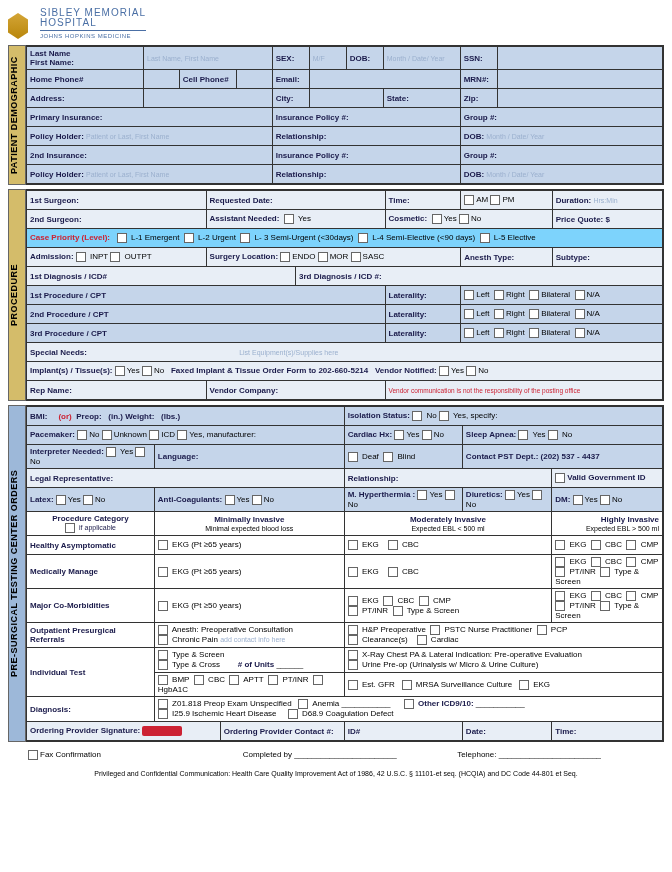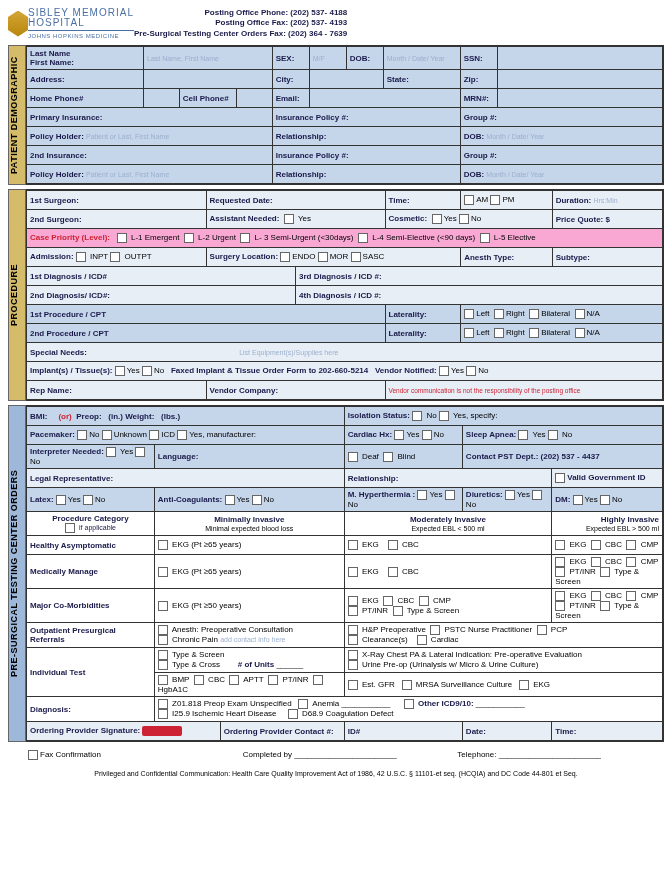--- a/index.html
+++ b/index.html
@@ -1,31 +1,31 @@
 <!DOCTYPE html>
 <html><head>
 <meta charset="utf-8">
 <style>
 body{margin:0;padding:8px;font-family:Arial,sans-serif;font-size:8px;background:#fff;width:672px;box-sizing:border-box}
 .header{display:flex;align-items:flex-start;margin-bottom:6px}
-.logo{display:flex;align-items:center;gap:0}
+.logo{display:flex;align-items:flex-end;gap:12px}
 .logo-img{width:20px;height:26px;background:linear-gradient(#d4a536,#b8860b);clip-path:polygon(50% 0,100% 25%,100% 75%,50% 100%,0 75%,0 25%)}
 .logo-txt{color:#4a6fa5;font-size:10px;line-height:1}
 .logo-txt .main{letter-spacing:1px}
 .logo-txt .sub{font-size:6px;letter-spacing:0.5px;border-top:1px solid #4a6fa5;padding-top:2px;margin-top:2px}
 .title{flex:1;text-align:center;font-size:15px;font-weight:bold;color:#1a1a4a}
 .contact{text-align:right;font-size:8px;font-weight:bold;color:#1a1a4a;line-height:1.3}
 .section{display:flex;margin-bottom:4px}
 .vtab{width:16px;background:#d4bc6a;border:1px solid #666;writing-mode:vertical-rl;transform:rotate(180deg);text-align:center;font-weight:bold;font-size:9px;padding:4px 0;letter-spacing:0.5px}
 .vtab.blue{background:#9db8d9}
 .content{flex:1;border:1px solid #333;border-left:none}
 table{width:100%;border-collapse:collapse}
 td{border:1px solid #333;padding:2px 3px;background:#c5d5ea;font-size:8px;vertical-align:middle;height:14px}
 td.light{background:#e8eef6}
-td.pink{background:#f9a8d4}
+td.pink{background:#7dd3fc}
 td.white{background:#fff}
 .lbl{font-weight:bold;color:#1a1a4a}
 .hint{color:#9bb0ce;font-size:7px}
 .cb{display:inline-block;width:8px;height:8px;border:1px solid #666;background:#fff;vertical-align:middle;margin-right:2px}
 .red{color:#c23}
 .redtxt{color:#c23;font-size:6.5px}
 .sign{display:inline-block;width:40px;height:10px;background:#c23;border-radius:2px;vertical-align:middle}
 .footer{text-align:center;font-size:7px;margin-top:6px}
 .botrow{display:flex;gap:28px;padding:4px 20px;font-size:8px}
 .botrow span{flex:1}
@@ -35,59 +35,54 @@
 
 <div class="header">
 <div class="logo">
 <div class="logo-img"></div>
 <div class="logo-txt">
 <div class="main">SIBLEY MEMORIAL</div>
 <div class="main">HOSPITAL</div>
 <div class="sub">JOHNS HOPKINS MEDICINE</div>
 </div>
 </div>
-<div class="contact">
-<div>Posting Office Phone: (202) 537- 4188</div>
-<div>Posting Office Fax: (202) 537- 4193</div>
-<div>Pre-Surgical Testing Center Orders Fax: (202) 364 - 7639</div>
-</div>
 </div>
 
 <div class="section">
 <div class="vtab">PATIENT DEMOGRAPHIC</div>
 <div class="content">
 <table>
 <tbody>
           <tr>
             <td style="width:110px"><span class="lbl">Last Name</span><br><span class="lbl">First Name:</span></td>
             <td colspan="3"><span class="hint">Last Name, First Name</span></td>
             <td class="lbl" style="width:30px">SEX:</td>
             <td style="width:30px" class="hint">M/F</td>
             <td class="lbl" style="width:30px">DOB:</td>
             <td style="width:70px"><span class="hint">Month / Date/ Year</span></td>
             <td class="lbl" style="width:30px">SSN:</td>
             <td></td>
           </tr>
 <tr>
+            <td class="lbl">Home Phone#</td>
+            <td></td>
+            <td class="lbl" style="width:50px">Cell Phone#</td>
+            <td></td>
+            <td class="lbl">Email:</td>
+            <td colspan="3"></td>
+            <td class="lbl">MRN#:</td>
+            <td></td>
+          </tr>
+<tr>
             <td class="lbl">Address:</td>
             <td colspan="3"></td>
             <td class="lbl">City:</td>
             <td colspan="2"></td>
             <td><span class="lbl">State:</span></td>
             <td class="lbl">Zip:</td>
-            <td></td>
-          </tr>
-<tr>
-            <td class="lbl">Home Phone#</td>
-            <td></td>
-            <td class="lbl" style="width:50px">Cell Phone#</td>
-            <td></td>
-            <td class="lbl">Email:</td>
-            <td colspan="3"></td>
-            <td class="lbl">MRN#:</td>
             <td></td>
           </tr>
 <tr>
             <td colspan="4"><span class="lbl">Primary Insurance:</span></td>
             <td colspan="4"><span class="lbl">Insurance Policy #:</span></td>
             <td colspan="2"><span class="lbl">Group #:</span></td>
           </tr>
 <tr>
             <td colspan="4"><span class="lbl">Policy Holder:</span> <span class="hint">Patient or Last, First Name</span></td>
             <td colspan="4"><span class="lbl">Relationship:</span></td>
@@ -133,30 +128,31 @@
             <td class="light" colspan="3"><span class="lbl">Admission:</span> <span class="cb"></span> <span>INPT</span> <span class="cb"></span> <span>OUTPT</span></td>
             <td class="light" colspan="3"><span class="lbl">Surgery Location:</span> <span class="cb"></span><span>ENDO</span> <span class="cb"></span><span>MOR</span> <span class="cb"></span><span>SASC</span></td>
             <td class="light"><span class="lbl">Anesth Type:</span></td>
             <td class="light" colspan="2"><span class="lbl">Subtype:</span></td>
           </tr>
 <tr>
             <td class="light" colspan="4"><span class="lbl">1st Diagnosis / ICD#</span></td>
             <td class="light" colspan="5"><span class="lbl">3rd Diagnosis / ICD #:</span></td>
           </tr>
 <tr>
-            <td class="light" colspan="4"><span class="lbl">2nd Diagnosis/ ICD#:</span></td>
-            <td class="light" colspan="5"><span class="lbl">4th Diagnosis / ICD #:</span></td>
-          </tr>
-<tr>
             <td colspan="5"><span class="lbl">1st Procedure / CPT</span></td>
             <td><span class="lbl">Laterality:</span></td>
             <td colspan="3"><span class="cb"></span><span>Left</span>&nbsp;&nbsp;<span class="cb"></span><span>Right</span>&nbsp;&nbsp;<span class="cb"></span><span>Bilateral</span>&nbsp;&nbsp;<span class="cb"></span><span>N/A</span></td>
           </tr>
 <tr>
             <td colspan="5"><span class="lbl">2nd Procedure / CPT</span></td>
+            <td><span class="lbl">Laterality:</span></td>
+            <td colspan="3"><span class="cb"></span><span>Left</span>&nbsp;&nbsp;<span class="cb"></span><span>Right</span>&nbsp;&nbsp;<span class="cb"></span><span>Bilateral</span>&nbsp;&nbsp;<span class="cb"></span><span>N/A</span></td>
+          </tr>
+<tr>
+            <td colspan="5"><span class="lbl">3rd Procedure / CPT</span></td>
             <td><span class="lbl">Laterality:</span></td>
             <td colspan="3"><span class="cb"></span><span>Left</span>&nbsp;&nbsp;<span class="cb"></span><span>Right</span>&nbsp;&nbsp;<span class="cb"></span><span>Bilateral</span>&nbsp;&nbsp;<span class="cb"></span><span>N/A</span></td>
           </tr>
 <tr>
             <td class="light" colspan="9"><span class="lbl">Special Needs:</span> <span class="hint" style="margin-left:150px">List Equipment(s)/Supplies here</span></td>
           </tr>
 <tr>
             <td class="light" colspan="9"><span class="lbl">Implant(s) / Tissue(s):</span> <span class="cb"></span><span>Yes</span> <span class="cb"></span><span>No</span>&nbsp;&nbsp;&nbsp;<span class="lbl">Faxed Implant &amp; Tissue Order Form to 202-660-5214</span>&nbsp;&nbsp;&nbsp;<span class="lbl">Vendor Notified:</span> <span class="cb"></span><span>Yes</span> <span class="cb"></span><span>No</span></td>
           </tr>
 <tr>

